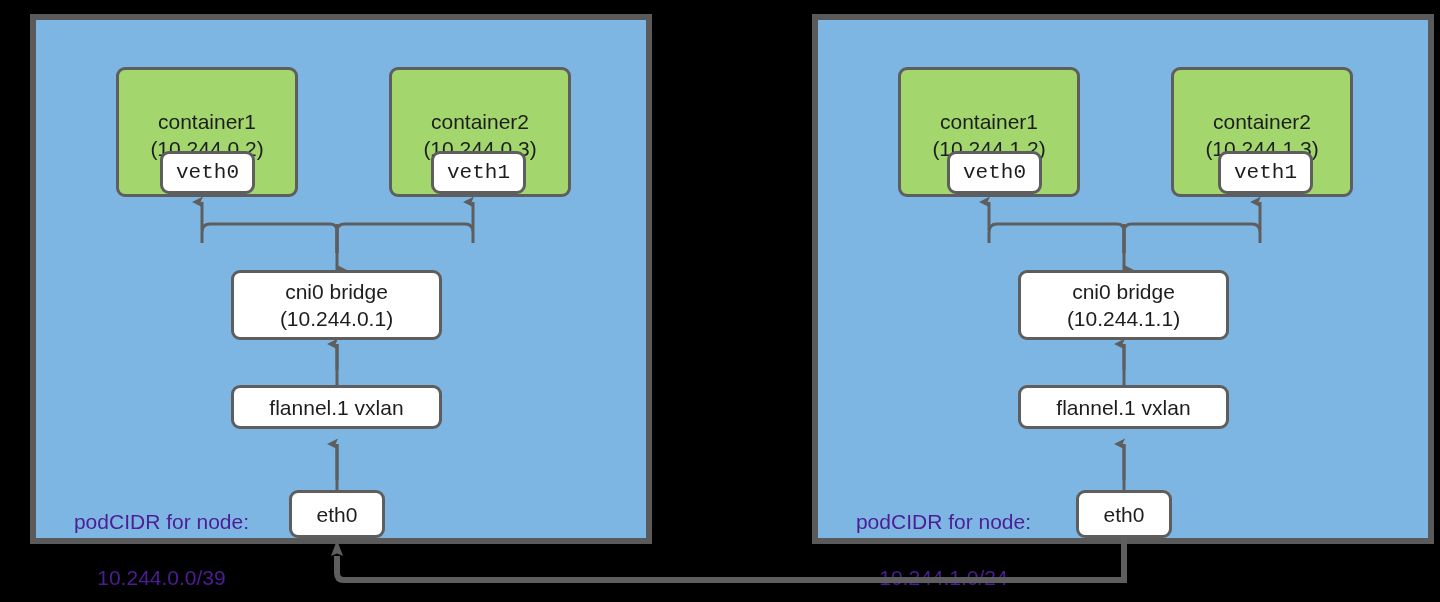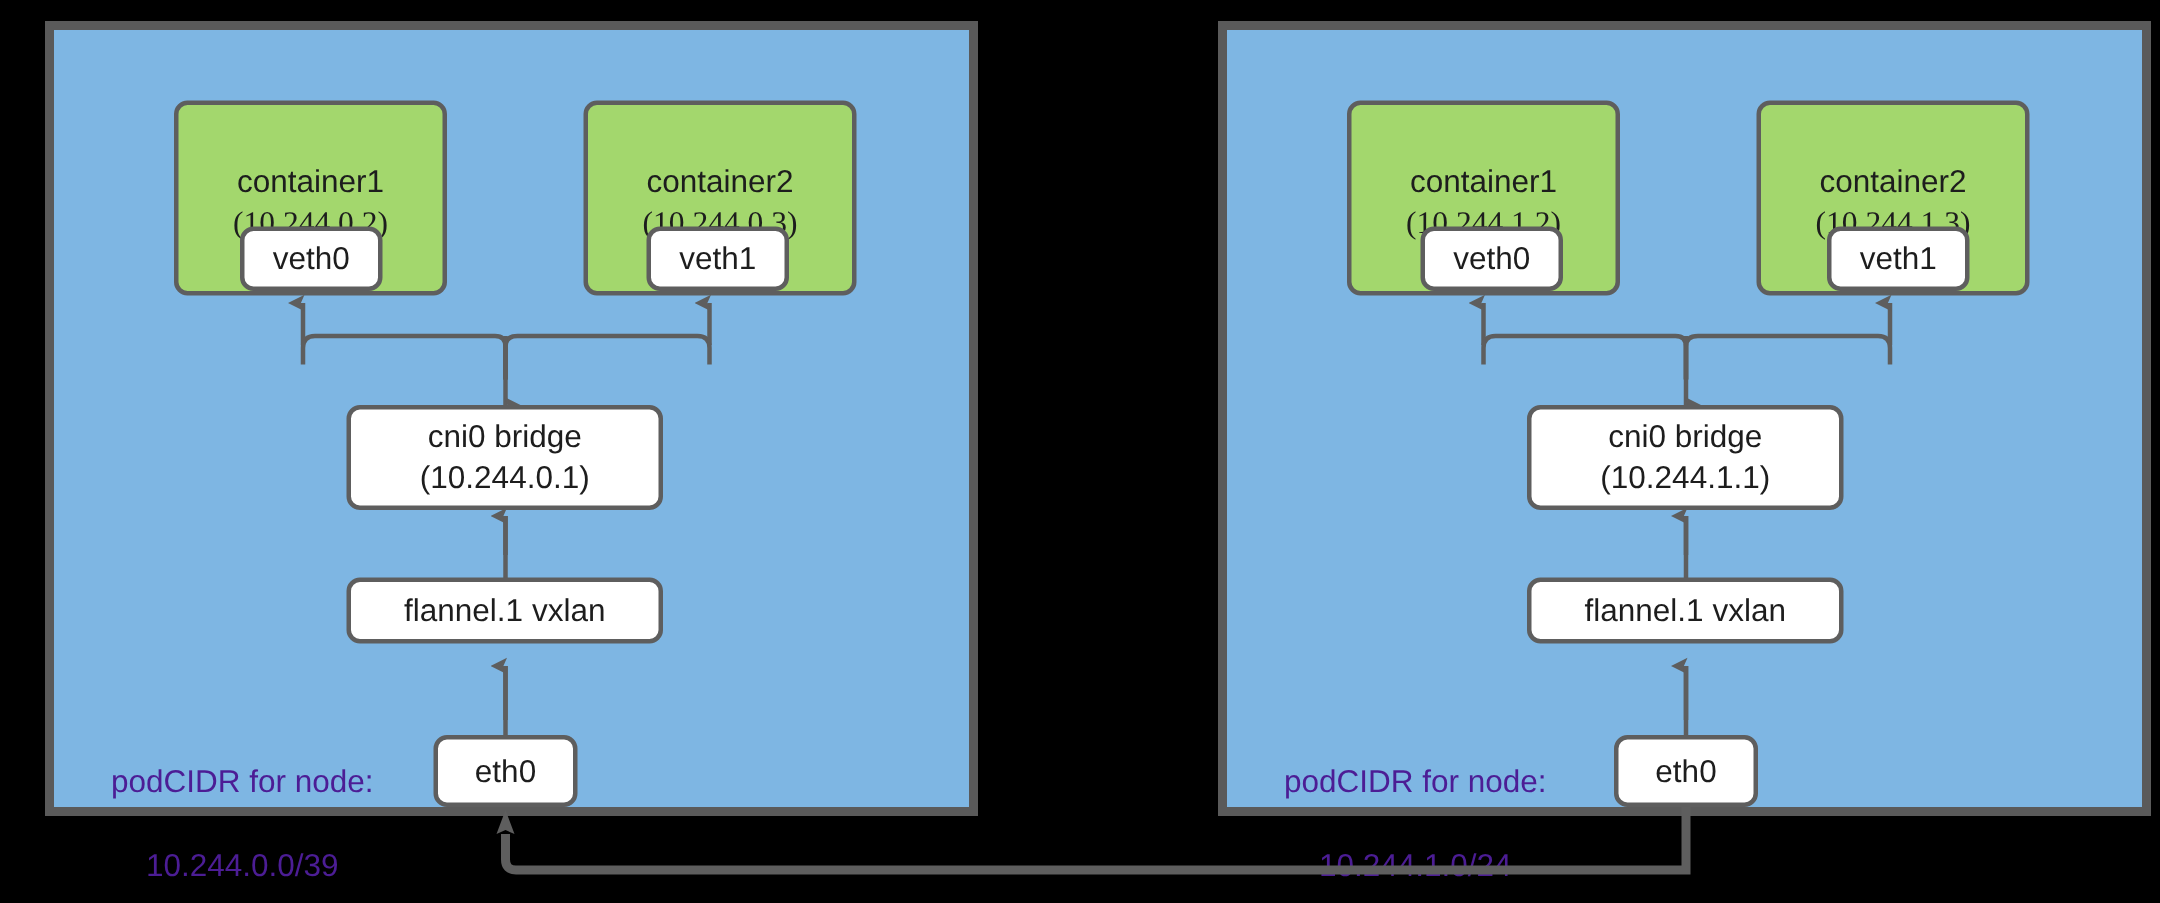--- a/index.html
+++ b/index.html
@@ -49,36 +49,36 @@
   
   .container-box {
     background: #a3d76d;
     border: 3px solid #5e5e5e;
     border-radius: 9px;
     font-size: 21px;
     line-height: 27px;
     padding-top: 6px;
   }
   .container-box .cname { display: block; }
-  .container-box .cip { display: block; font-family: Liberation Serif, serif; }
+  .container-box .cip { display: block; }
 
   
   .wbox {
     background: #ffffff;
     border: 3px solid #5e5e5e;
     border-radius: 9px;
     font-size: 21px;
     line-height: 27px;
     z-index: 5;
   }
   .wbox .l1 { display: block; }
   .wbox .l2 { display: block; }
 
   
-  .veth-box { z-index: 6; }
+  .veth-box { z-index: 6; font-family: Liberation Mono, monospace; }
 
   
   .podcidr {
     position: absolute;
     color: #4c1d95;
     font-size: 21px;
     line-height: 28px;
     text-align: center;
     white-space: pre-line;
   }

